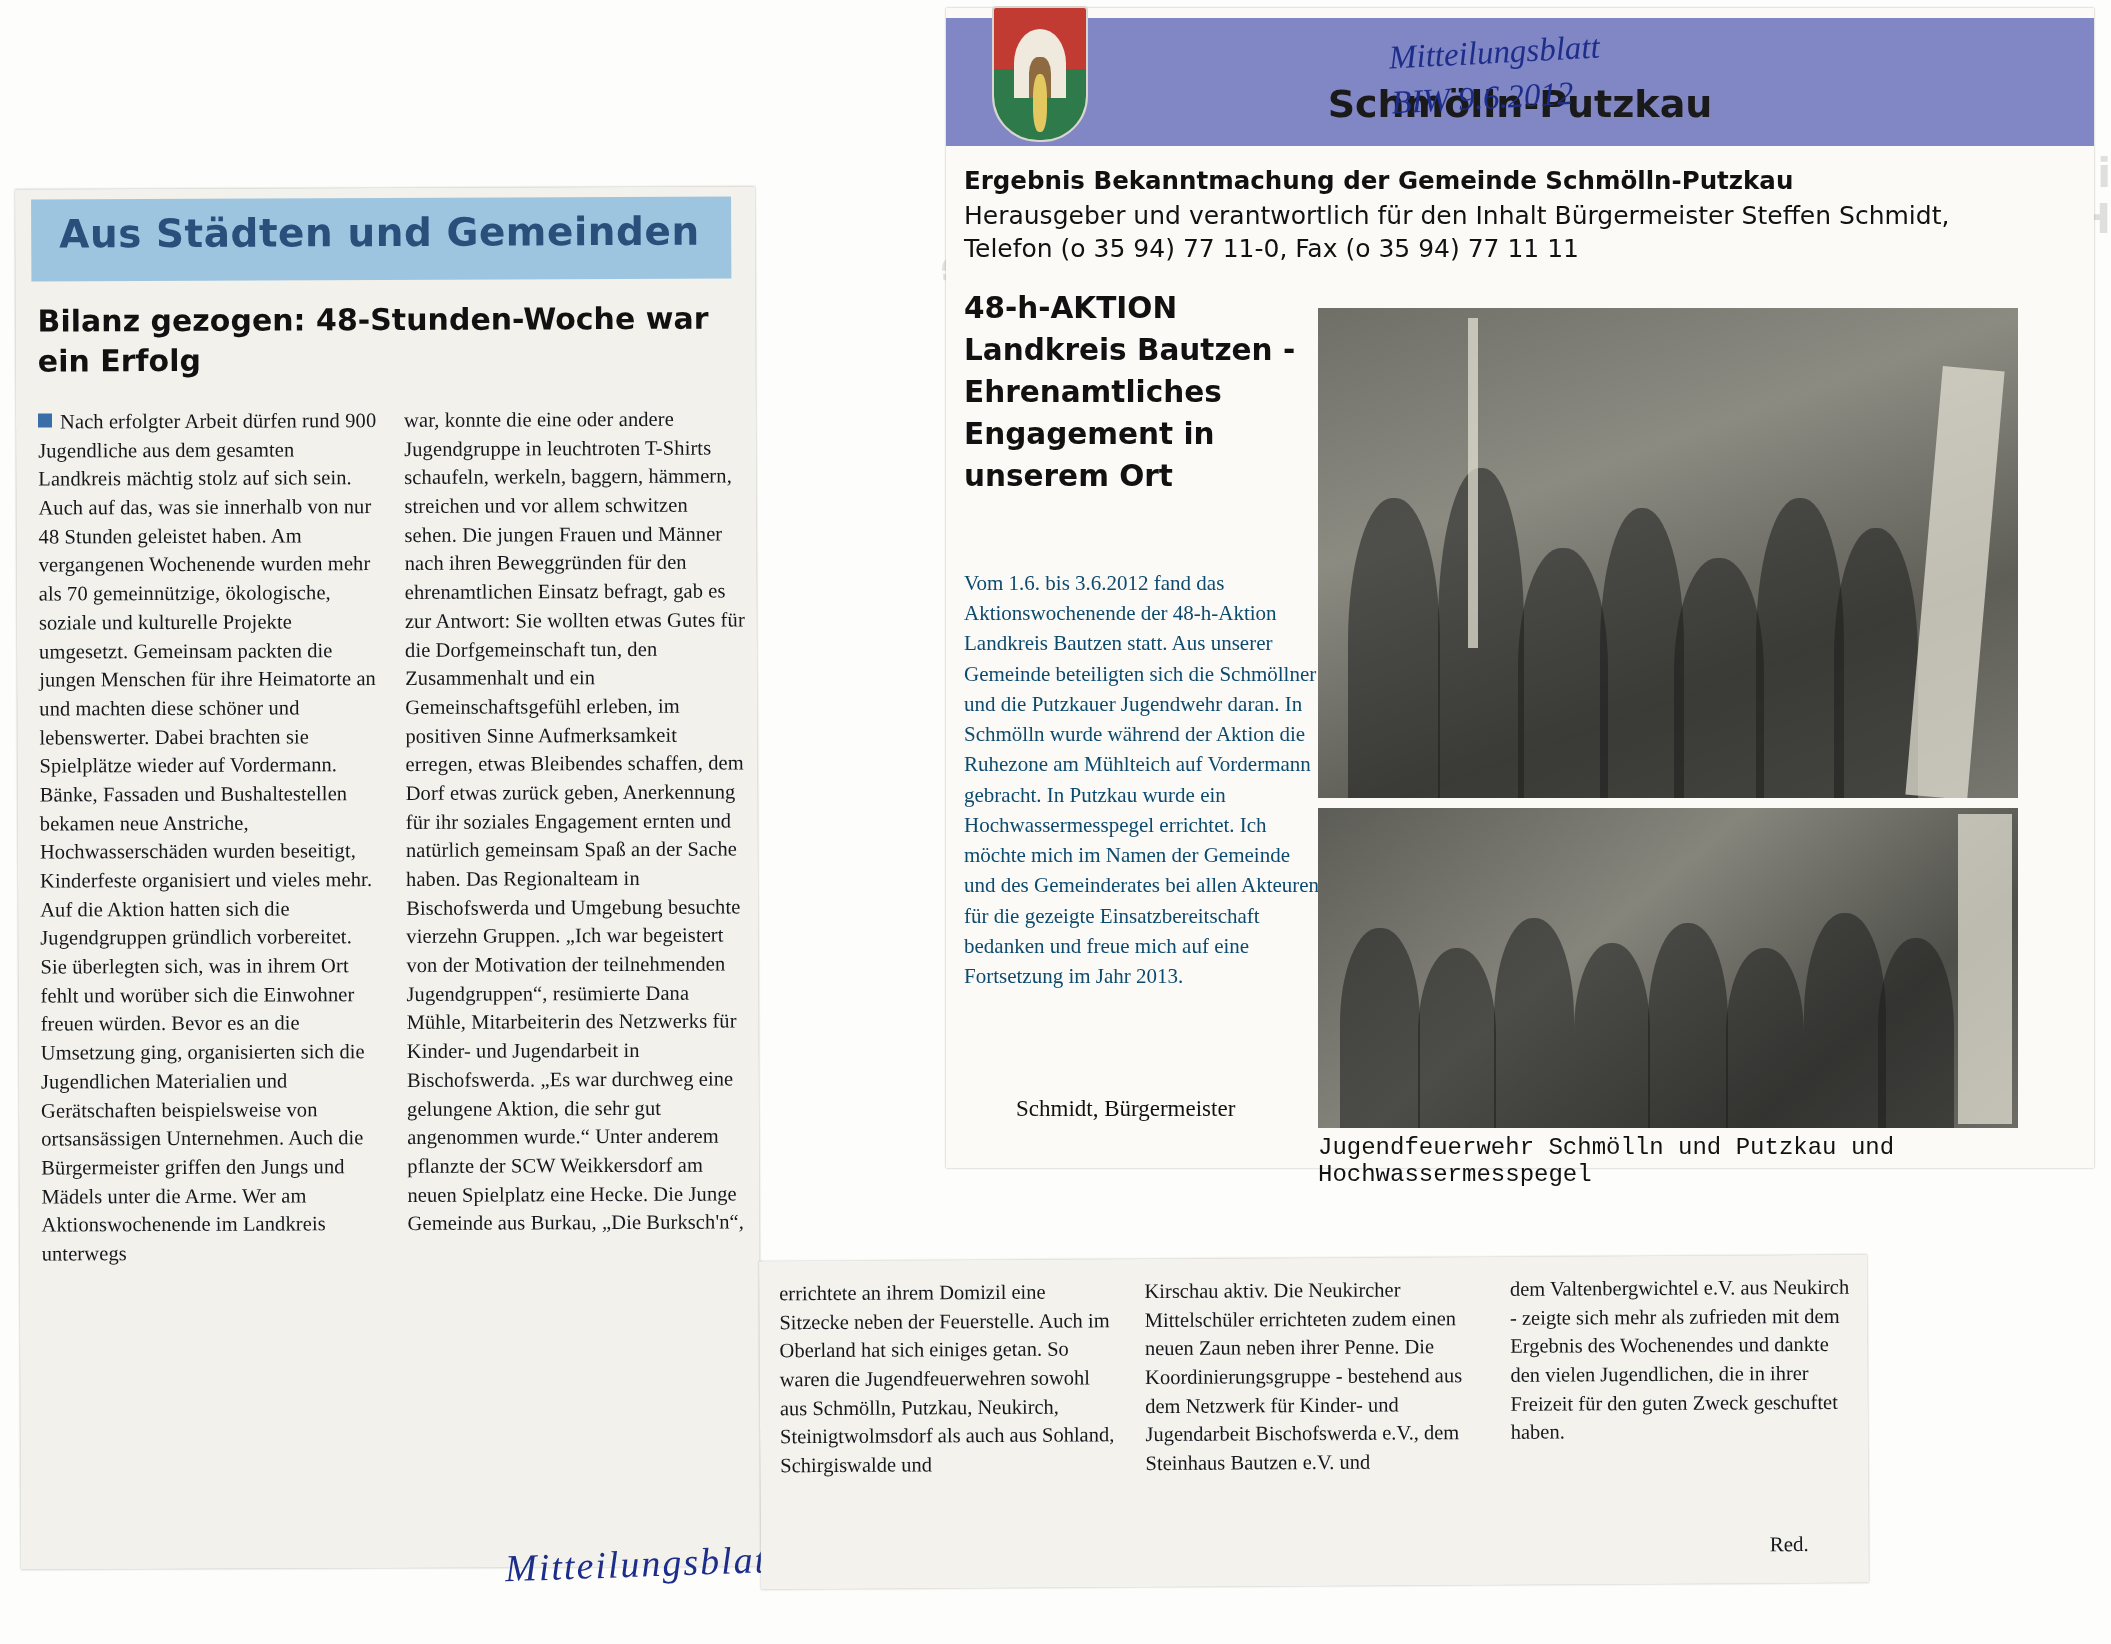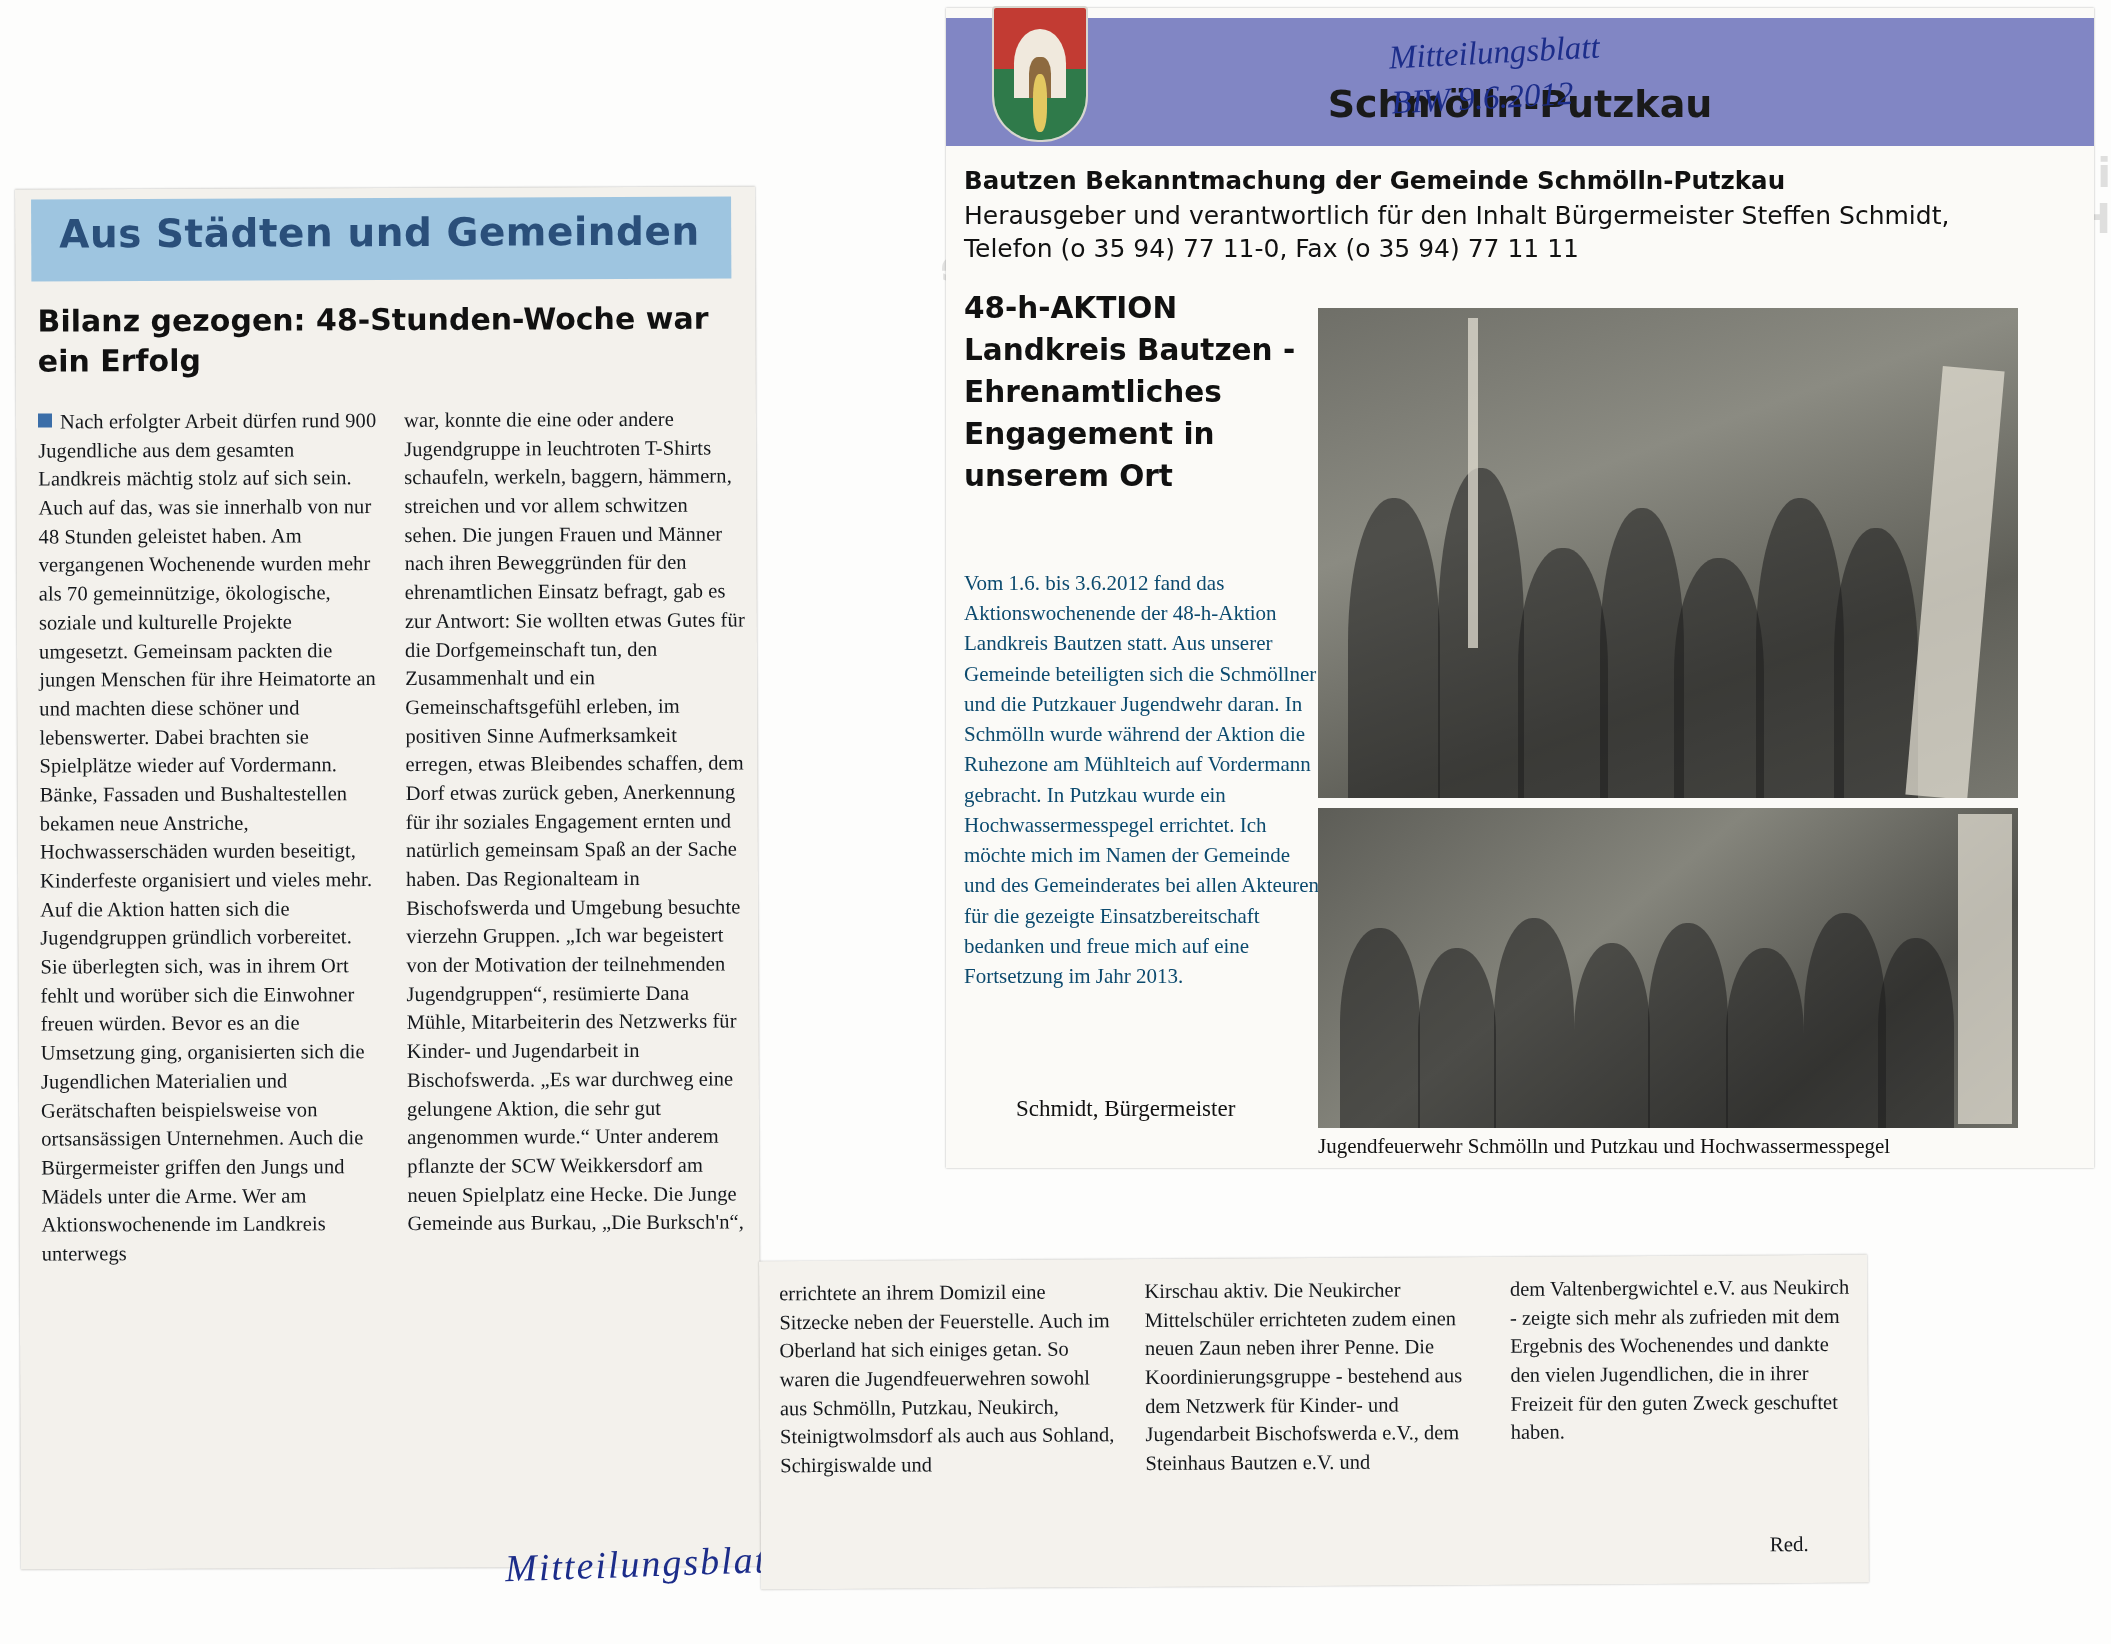--- a/index.html
+++ b/index.html
@@ -249,22 +249,22 @@
   }
   .ph-post {
     position: absolute;
     background: rgba(225,222,210,0.75);
   }
   .photo-caption {
     position: absolute;
     left: 372px;
     top: 1126px;
     width: 700px;
-    font-family: Liberation Serif, serif;
-    font-size: 21px;
+    font-family: Liberation Mono, monospace;
+    font-size: 24px;
     color: #111;
   }
 
   
   .clip-bottom {
     position: absolute;
     left: 760px;
     top: 1258px;
     width: 1108px;
     height: 328px;
@@ -342,21 +342,21 @@
     <div class="muni-bar"></div>
     <div class="crest">
       <div class="crest-top"></div>
       <div class="crest-bot"></div>
       <div class="crest-arch"></div>
       <div class="crest-wheat"></div>
     </div>
     <div class="muni-title">Schmölln-Putzkau</div>
 
     <div class="amtlich">
-      <div class="l1">Bautzen Bekanntmachung der Gemeinde Schmölln-Putzkau</div>
+      <div class="l1">Ergebnis Bekanntmachung der Gemeinde Schmölln-Putzkau</div>
       <div class="l2">Herausgeber und verantwortlich für den Inhalt Bürgermeister Steffen Schmidt,</div>
       <div class="l3">Telefon (o 35 94) 77 11-0, Fax (o 35 94) 77 11 11</div>
     </div>
 
     <div class="aktion-title">48-h-AKTION Landkreis Bautzen - Ehrenamtliches Engagement in unserem Ort</div>
     <div class="aktion-body">Vom 1.6. bis 3.6.2012 fand das Aktionswochenende der 48-h-Aktion Landkreis Bautzen statt. Aus unserer Gemeinde beteiligten sich die Schmöllner und die Putzkauer Jugendwehr daran. In Schmölln wurde während der Aktion die Ruhezone am Mühlteich auf Vordermann gebracht. In Putzkau wurde ein Hochwassermesspegel errichtet. Ich möchte mich im Namen der Gemeinde  und des Gemeinderates bei allen Akteuren für die gezeigte Einsatzbereitschaft bedanken und freue mich auf eine Fortsetzung im Jahr 2013.</div>
     <div class="sign">Schmidt, Bürgermeister</div>
 
     <div class="photo1">
       <div class="ph-fig" style="left:30px;  width:92px;  height:300px;"></div>

